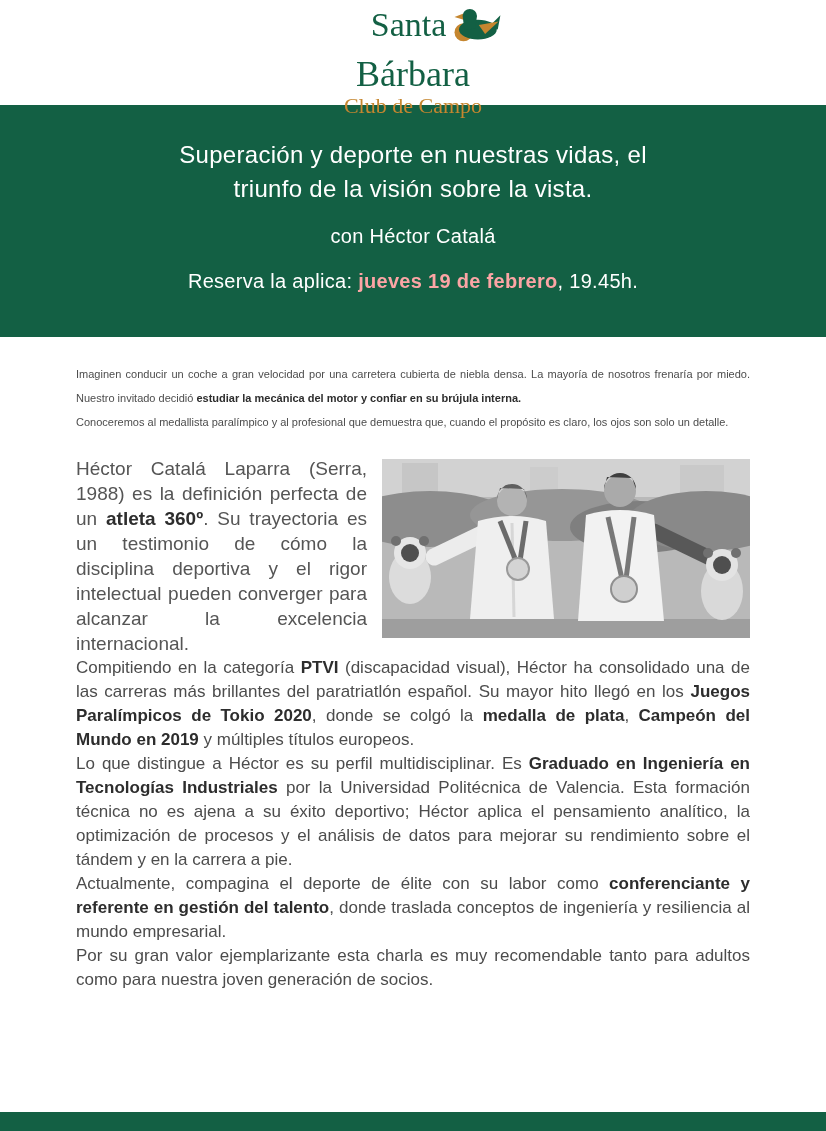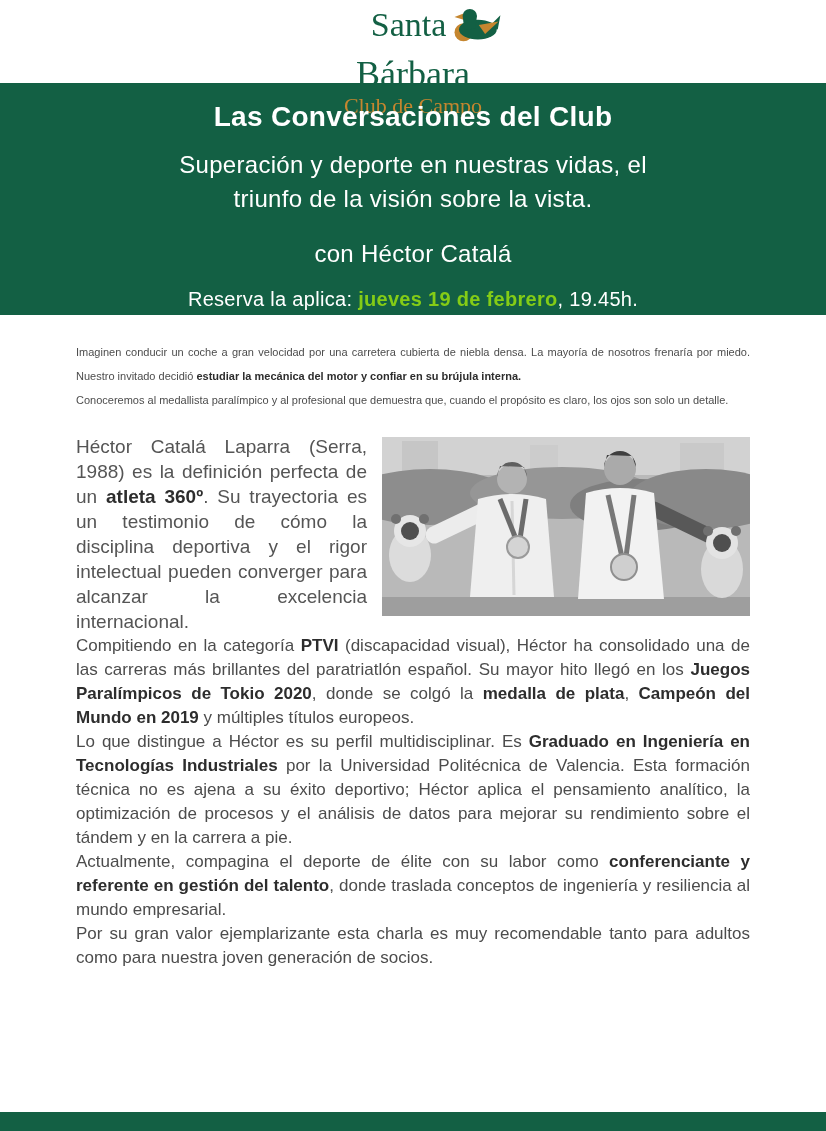--- a/index.html
+++ b/index.html
@@ -1,42 +1,42 @@
 <!DOCTYPE html>
 <html style="--green: #136044; --orange: #c5862f;"><head>
 <meta charset="utf-8">
 <style>
   html,body{margin:0;padding:0;background:#ffffff;}
   .page{
     width:826px;height:1131px;position:relative;overflow:hidden;
     background:#ffffff;font-family:"Liberation Sans",sans-serif;
   }
   
-  .header{height:83px;box-sizing:border-box;padding-top:8px;
+  .header{height:105px;box-sizing:border-box;padding-top:8px;
     display:flex;justify-content:center;align-items:flex-start;}
   .logo{display:flex;flex-direction:column;align-items:center;
     font-family:"Liberation Serif",serif;color:var(--green);}
   .logo-row1{display:flex;align-items:flex-start;gap:7px;margin-left:46px;}
   .logo-line1{font-size:34px;line-height:34px;}
   .logo-duck{width:48px;height:36px;margin-top:0;}
   .logo-line2{font-size:36px;line-height:36px;margin-top:12px;}
   .logo-tagline{font-size:22px;line-height:24px;margin-top:2px;color:var(--orange);text-align:center;}
   
   .banner{background:var(--green);color:#ffffff;text-align:center;
     height:232px;box-sizing:border-box;padding-top:18px;letter-spacing:.3px;}
   .banner-title{font-size:28px;font-weight:bold;line-height:32px;}
   .banner-sub{margin-top:15px;font-size:24px;line-height:34px;font-weight:400;}
   .banner-sub span{display:block;}
-  .banner-speaker{margin-top:24px;font-size:24px;line-height:28px;}
+  .banner-speaker{margin-top:16px;font-size:20px;line-height:28px;}
   .banner-reserve{margin-top:19px;font-size:20px;line-height:24px;}
   
   .content{padding:0 76px;color:#4c4c4c;}
   .content p{margin:0;}
   .b{font-weight:bold;color:#2d2d2d;}
-  .banner .b{color:#84cc16;}
+  .banner .b{color:#fca5a5;}
   .block-a{margin-top:25px;font-size:11px;line-height:24px;text-align:justify;}
   .block-b{margin-top:22px;display:flex;gap:15px;}
   .profile-text{flex:1;font-size:19px;line-height:25px;text-align:justify;color:#555555;}
   .photo-wrap{flex:none;width:368px;height:179px;margin-top:3px;}
   .photo-wrap svg{display:block;}
   .block-c{font-size:17px;line-height:24px;text-align:justify;}
   
   .footer-bar{position:absolute;left:0;right:0;bottom:0;height:19px;background:var(--green);}
 </style>
 </head>
@@ -56,21 +56,20 @@
           <polygon points="28,19 50,15 35,29" fill="#c5862f"></polygon>
           <path d="M10,9 a8,8 0 0 1 16,0 l-2,14 l-12,1 Z" fill="#136044"></path>
         </svg>
       </div>
       <span class="logo-line2">Bárbara</span>
       <span class="logo-tagline">Club de Campo</span>
     </div>
   </div>
 
   <div class="banner">
-    <div class="banner-title">Las Conversaciones del Club</div>
     <div class="banner-sub">
       <span>Superación y deporte en nuestras vidas, el</span>
       <span>triunfo de la visión sobre la vista.</span>
     </div>
     <div class="banner-speaker">con Héctor Catalá</div>
     <div class="banner-reserve"><span>Reserva la aplica: </span><span class="b">jueves 19 de febrero</span><span>, 19.45h.</span></div>
   </div>
 
   <div class="content">
 

